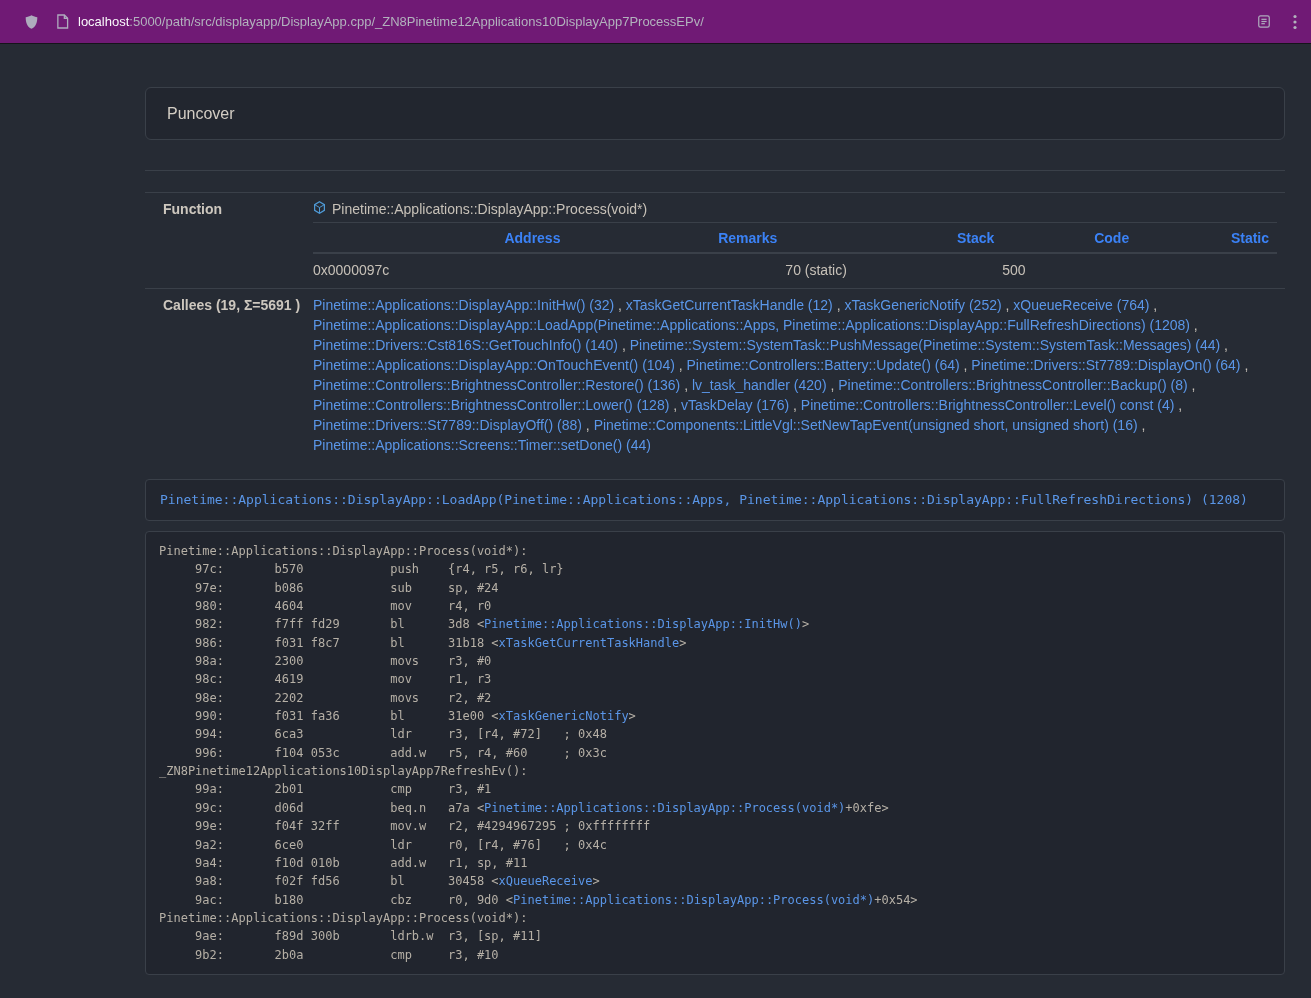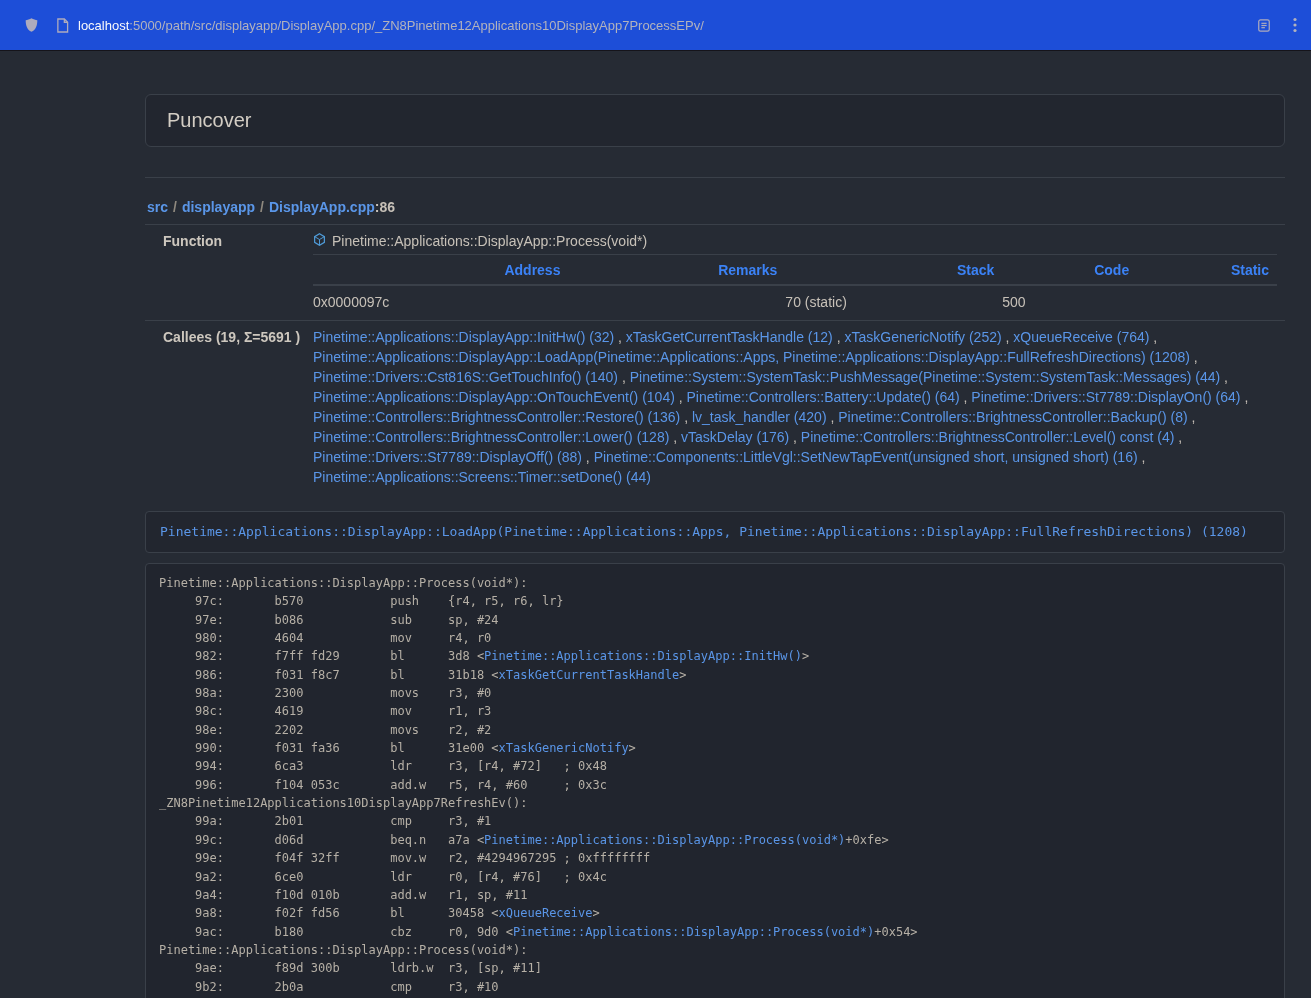--- a/index.html
+++ b/index.html
@@ -8,42 +8,42 @@
     width: 1311px; height: 998px; overflow: hidden;
     background: #262b34;
     font-family: "Liberation Sans", sans-serif;
     font-size: 14px;
     color: #c7c1b8;
   }
   a { color: #5a96e8; text-decoration: none; }
 
   
   .chrome {
-    height: 51px; background: #1d4ed8; border-bottom: 1px solid #15141a;
+    height: 44px; background: #701a75; border-bottom: 1px solid #15141a;
     display: flex; align-items: center; padding: 0 14px 0 24px;
   }
   .chrome svg { display: block; }
   .chrome-icon { display: flex; align-items: center; justify-content: center; flex: none; }
   .page-info-icon { margin-left: 17px; }
   .url-text {
     margin-left: 9px; flex: 1; font-size: 13px; color: #b2b2bd;
     white-space: nowrap; overflow: hidden;
   }
   .url-host { color: #f9f9fb; }
   .reader-icon { margin-right: 22px; }
 
   
   .page { margin-left: 145px; width: 1140px; }
 
   .jumbotron {
     margin-top: 43px; margin-bottom: 30px;
     padding: 15px 21px;
     background: #22262f; border: 1px solid #3a4049; border-radius: 6px;
   }
-  .page-title { font-size: 20px; font-weight: 400; color: #d3cdc4; line-height: 21px; margin: 0; }
+  .page-title { font-size: 16px; font-weight: 400; color: #d3cdc4; line-height: 21px; margin: 0; }
 
   hr.divider { border: none; border-top: 1px solid #3a4049; margin: 0 0 21px 0; }
 
   .breadcrumb { font-weight: 700; margin: 0 0 9px 2px; color: #c7c1b8; }
   .breadcrumb .sep { color: #8f897f; padding: 0 5px; }
   .breadcrumb .line-no { color: #c7c1b8; }
 
   table.fn { width: 100%; border-collapse: collapse; table-layout: fixed; }
   table.fn > tbody > tr > th,
   table.fn > tbody > tr > td {
@@ -123,23 +123,20 @@
 </div>
 
 <div class="page">
 
   <div class="jumbotron">
     <h1 class="page-title">Puncover</h1>
   </div>
 
   <hr class="divider">
 
-  <div class="breadcrumb">
-    <a href="#">src</a><span class="sep">/</span><a href="#">displayapp</a><span class="sep">/</span><a href="#">DisplayApp.cpp</a><span class="line-no">:86</span>
-  </div>
 
   <table class="fn">
     <tbody>
       <tr>
         <th>Function</th>
         <td class="fn-cell">
           <div class="fn-name">
             <span>
               <svg width="13" height="13" viewBox="0 0 16 16">
                 <path d="M8 1 L14 4.5 V11.5 L8 15 L2 11.5 V4.5 Z" fill="none" stroke="#4f9bd8" stroke-width="1.5"></path>

